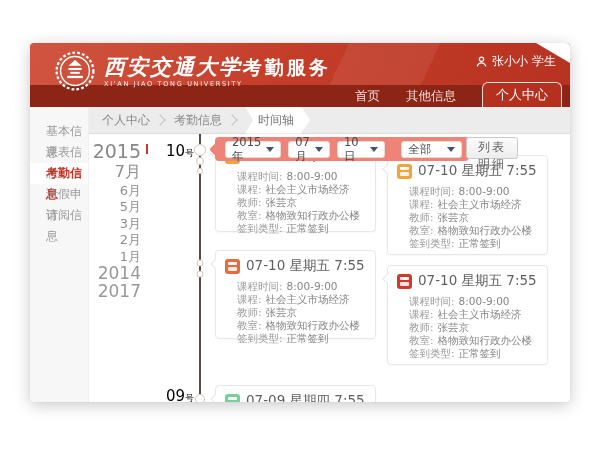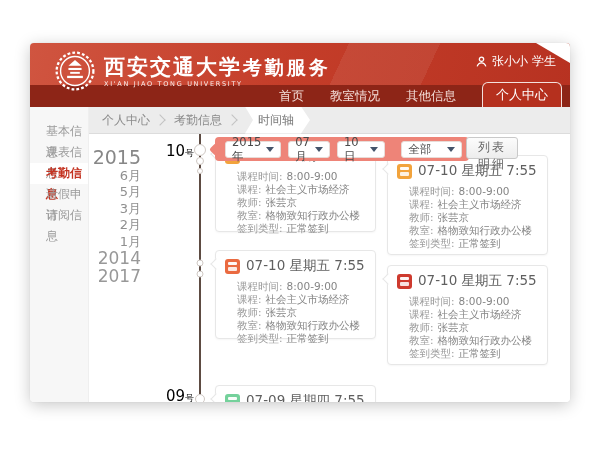--- a/index.html
+++ b/index.html
@@ -10,21 +10,21 @@
 
   
   .banner{position:absolute;left:0;top:0;right:0;height:64px;
           background:linear-gradient(105deg,#d05540 0%,#c43d29 48%,#b73221 100%);}
   .banner::before{content:"";position:absolute;inset:0;
           background:linear-gradient(115deg,transparent 56%,rgba(255,255,255,.07) 56%,rgba(255,255,255,.07) 72%,transparent 72%);}
   .corner-cut{position:absolute;top:0;right:0;width:34px;height:20px;background:#fff;
           clip-path:polygon(0 0,100% 0,100% 100%);}
   .brand{position:absolute;left:24px;top:7px;display:flex;align-items:center;color:#fff;z-index:2;}
   .brand-text{margin-left:8px;}
-  .brand-cn{font-size:21px;font-weight:bold;letter-spacing:2px;line-height:24px;}
+  .brand-cn{font-size:21px;font-weight:bold;letter-spacing:2px;font-style:italic;line-height:24px;}
   .brand-en{font-size:6.5px;letter-spacing:1.7px;color:rgba(255,255,255,.92);margin-top:1px;}
   .service{font-size:19px;font-weight:bold;margin-left:0;letter-spacing:3px;align-self:center;padding-bottom:6px;}
   .user{position:absolute;top:10px;right:14px;display:flex;align-items:center;gap:4px;color:#fff;font-size:12px;z-index:2;cursor:pointer;}
   .navband{position:absolute;left:0;right:0;bottom:0;height:22px;background:#8d2517;}
   .topnav{position:absolute;right:8px;bottom:0;display:flex;align-items:flex-end;z-index:3;}
   .nav-item{color:#f3ddd8;font-size:12.5px;line-height:22px;margin-right:26px;cursor:pointer;}
   .nav-tab{height:24px;line-height:24px;padding:0 13px;background:#b5301e;color:#fff;font-size:13px;
            border:1px solid rgba(255,255,255,.85);border-bottom:none;border-radius:6px 6px 0 0;cursor:pointer;}
 
   
@@ -37,21 +37,21 @@
             display:flex;align-items:center;padding-left:10px;box-sizing:border-box;}
   .crumb{font-size:12px;color:#8b8b8b;padding:0 3px;cursor:pointer;}
   .crumb-sep{width:7px;height:7px;border-top:1px solid #c3c3c3;border-right:1px solid #c3c3c3;
              transform:rotate(45deg);margin:0 7px 0 3px;flex:none;}
   .crumb.current{background:#fff;color:#7a7a7a;padding:5px 16px 5px 13px;margin-left:2px;
              clip-path:polygon(0 0,calc(100% - 9px) 0,100% 50%,calc(100% - 9px) 100%,0 100%,8px 50%);}
 
   .main{position:absolute;top:27px;left:0;right:0;bottom:0;background:#fff;overflow:hidden;}
 
   
-  .tl-scale{position:absolute;left:0;top:12px;width:52px;text-align:right;color:#8d8d8d;z-index:2;}
+  .tl-scale{position:absolute;left:0;top:6px;width:52px;text-align:right;color:#8d8d8d;z-index:2;}
   .tls-year-current{font-size:19px;line-height:22px;color:#878787;cursor:pointer;}
   .tls-month{font-size:13px;line-height:16.4px;color:#8f8f8f;position:relative;cursor:pointer;}
   .tls-month-current::after{content:"";position:absolute;right:-7px;top:4px;width:2px;height:10px;background:#c53b27;}
   .tls-year{font-size:17px;line-height:17.5px;color:#989898;cursor:pointer;}
   .tl-line{position:absolute;left:110px;top:0;bottom:0;width:2px;background:#5d4b42;z-index:3;}
   .node{position:absolute;left:111px;transform:translate(-50%,-50%);background:#fff;border:1px solid #cfc8c3;
         border-radius:50%;z-index:4;box-sizing:border-box;}
   .n1{width:12px;height:12px;top:16px;}
   .n2{width:8px;height:8px;top:27px;}
   .n3{width:6px;height:6px;top:37px;}
@@ -132,21 +132,20 @@
         <circle cx="12" cy="8" r="4" fill="none" stroke="#fff" stroke-width="2.4"></circle>
         <path d="M4 21c1.5-4.4 5-6.4 8-6.4s6.5 2 8 6.4" fill="none" stroke="#fff" stroke-width="2.4"></path>
       </svg>
       <span>张小小</span>
       <span>学生</span>
     </div>
 
     <div class="navband"></div>
     <nav class="topnav">
         <span class="nav-item">首页</span>
-        <span class="nav-item">教室情况</span>
         <span class="nav-item">其他信息</span>
         <span class="nav-tab">个人中心</span>
       </nav>
   </header>
 
   <div class="appbody">
     <aside class="sidebar">
         <div class="side-item">基本信息</div>
         <div class="side-item">课表信息</div>
         <div class="side-item active">考勤信息</div>
@@ -159,20 +158,21 @@
           <span class="crumb">个人中心</span>
           <i class="crumb-sep"></i>
           <span class="crumb">考勤信息</span>
           <i class="crumb-sep"></i>
           <span class="crumb current">时间轴</span>
         </div>
 
       <div class="main">
         <div class="tl-scale">
             <div class="tls-year-current">2015</div>
+            <div class="tls-month-current">7月</div>
             <div class="tls-month">6月</div>
             <div class="tls-month">5月</div>
             <div class="tls-month">3月</div>
             <div class="tls-month">2月</div>
             <div class="tls-month">1月</div>
             <div class="tls-year">2014</div>
             <div class="tls-year">2017</div>
           </div>
         <div class="tl-line"></div>
         <div class="node n1"></div>

